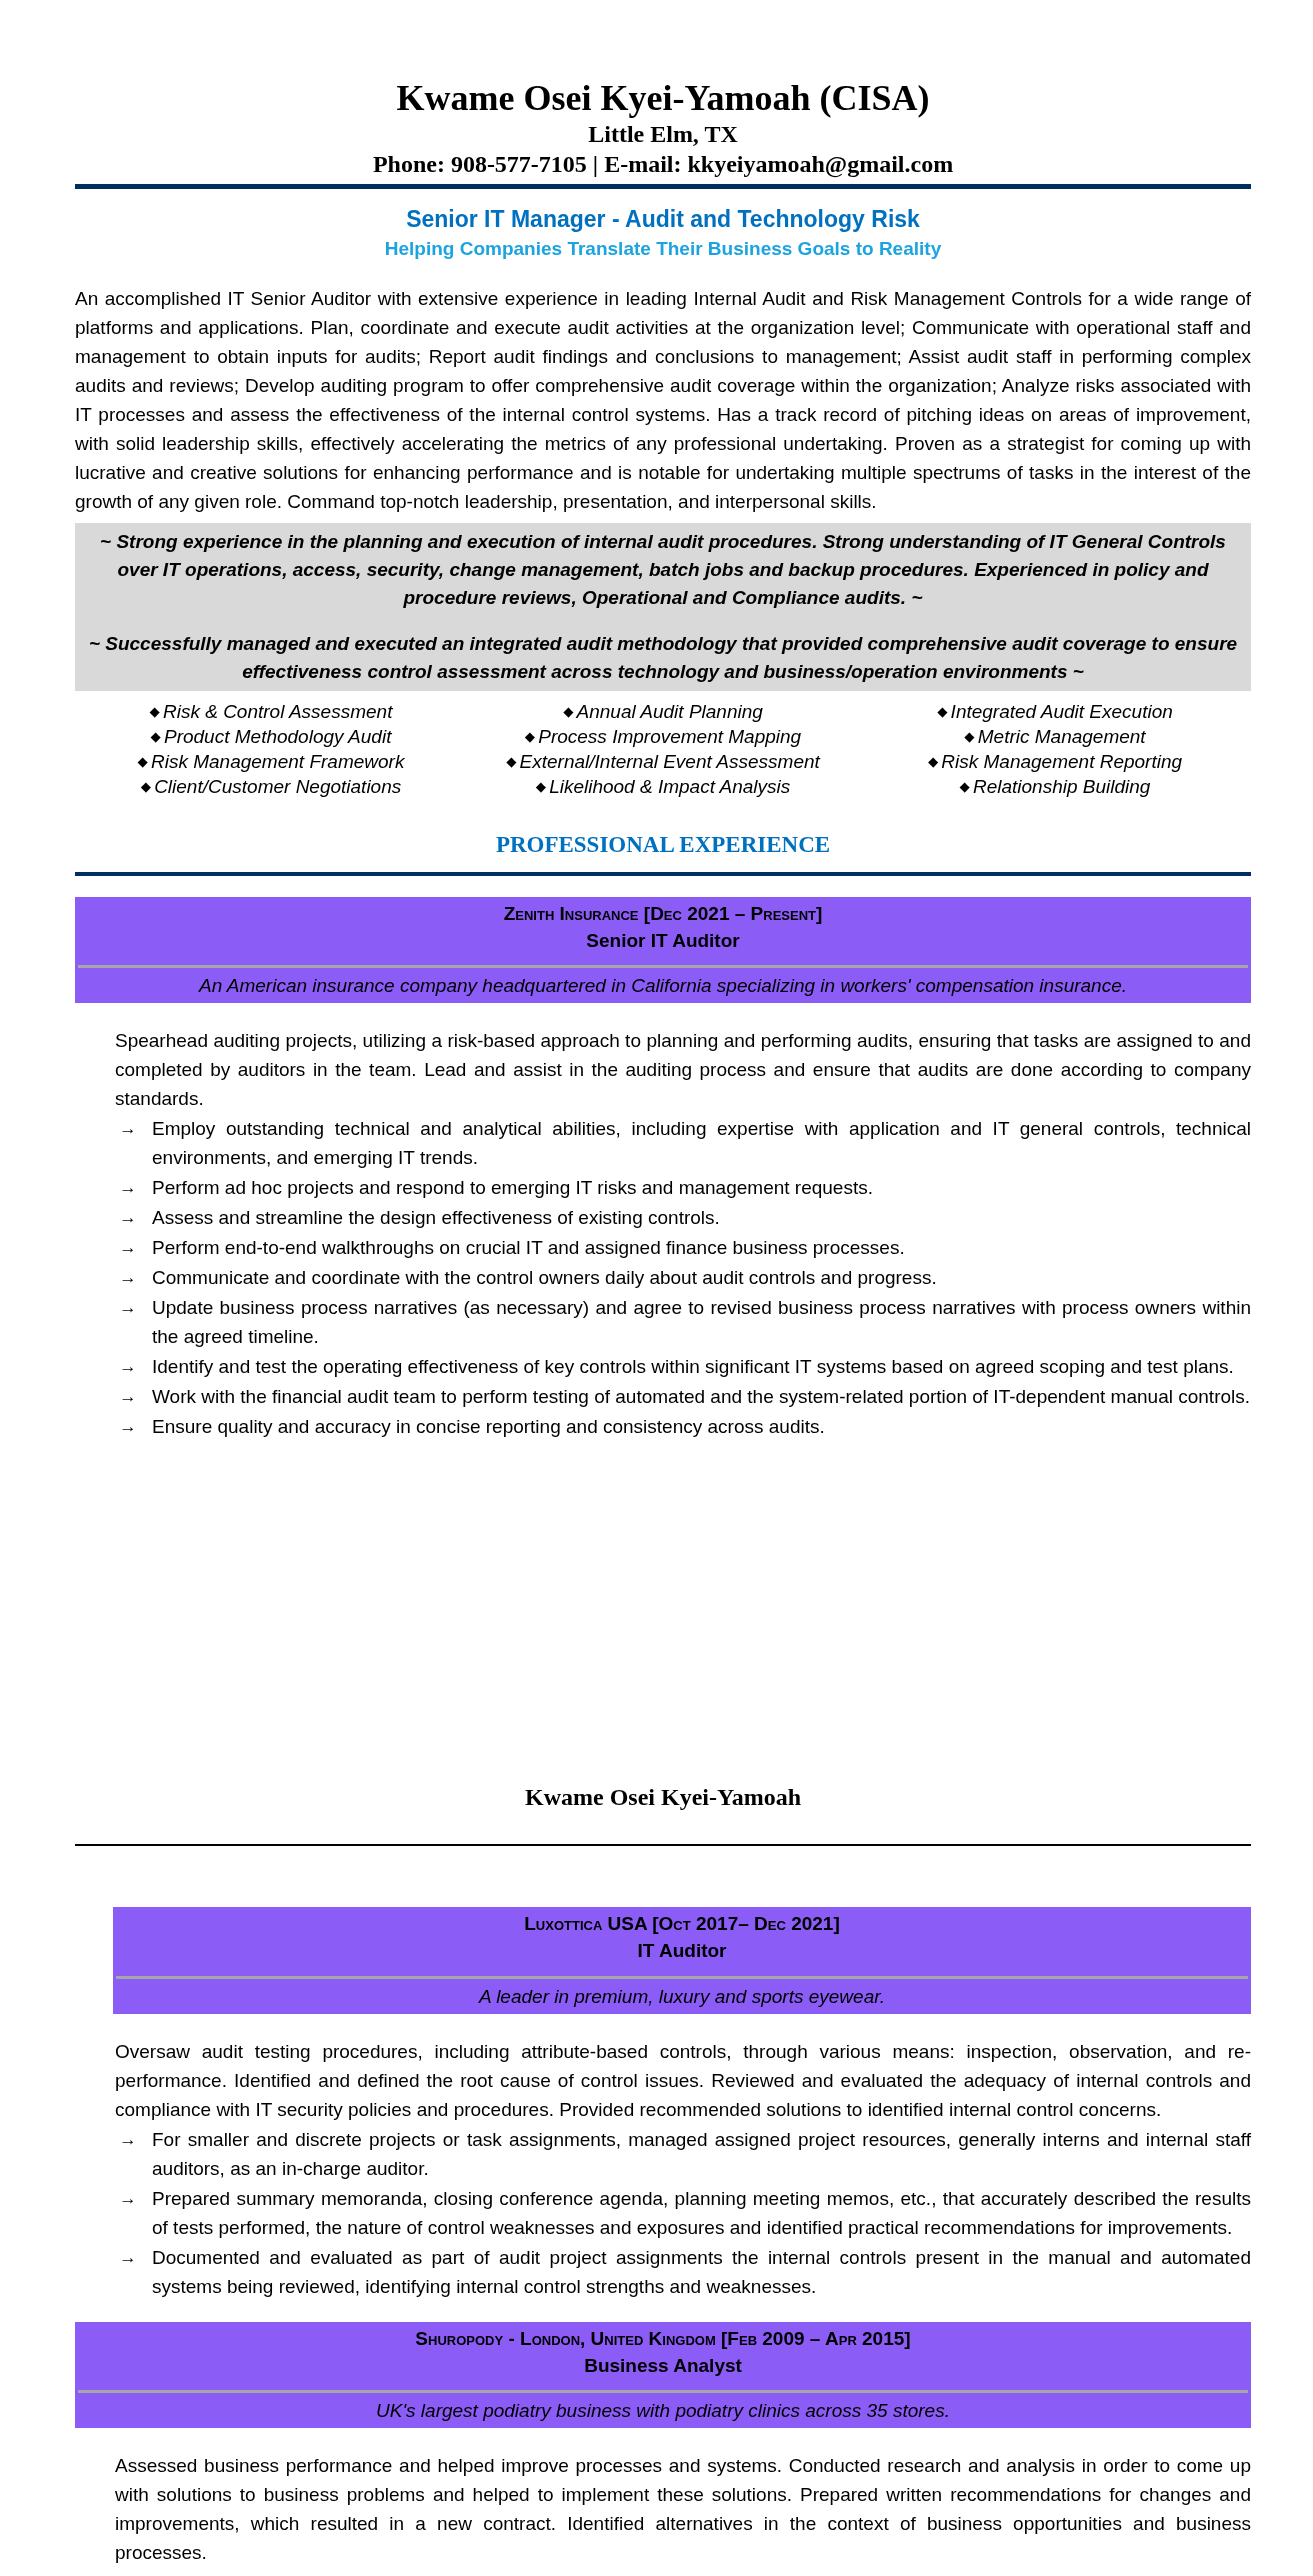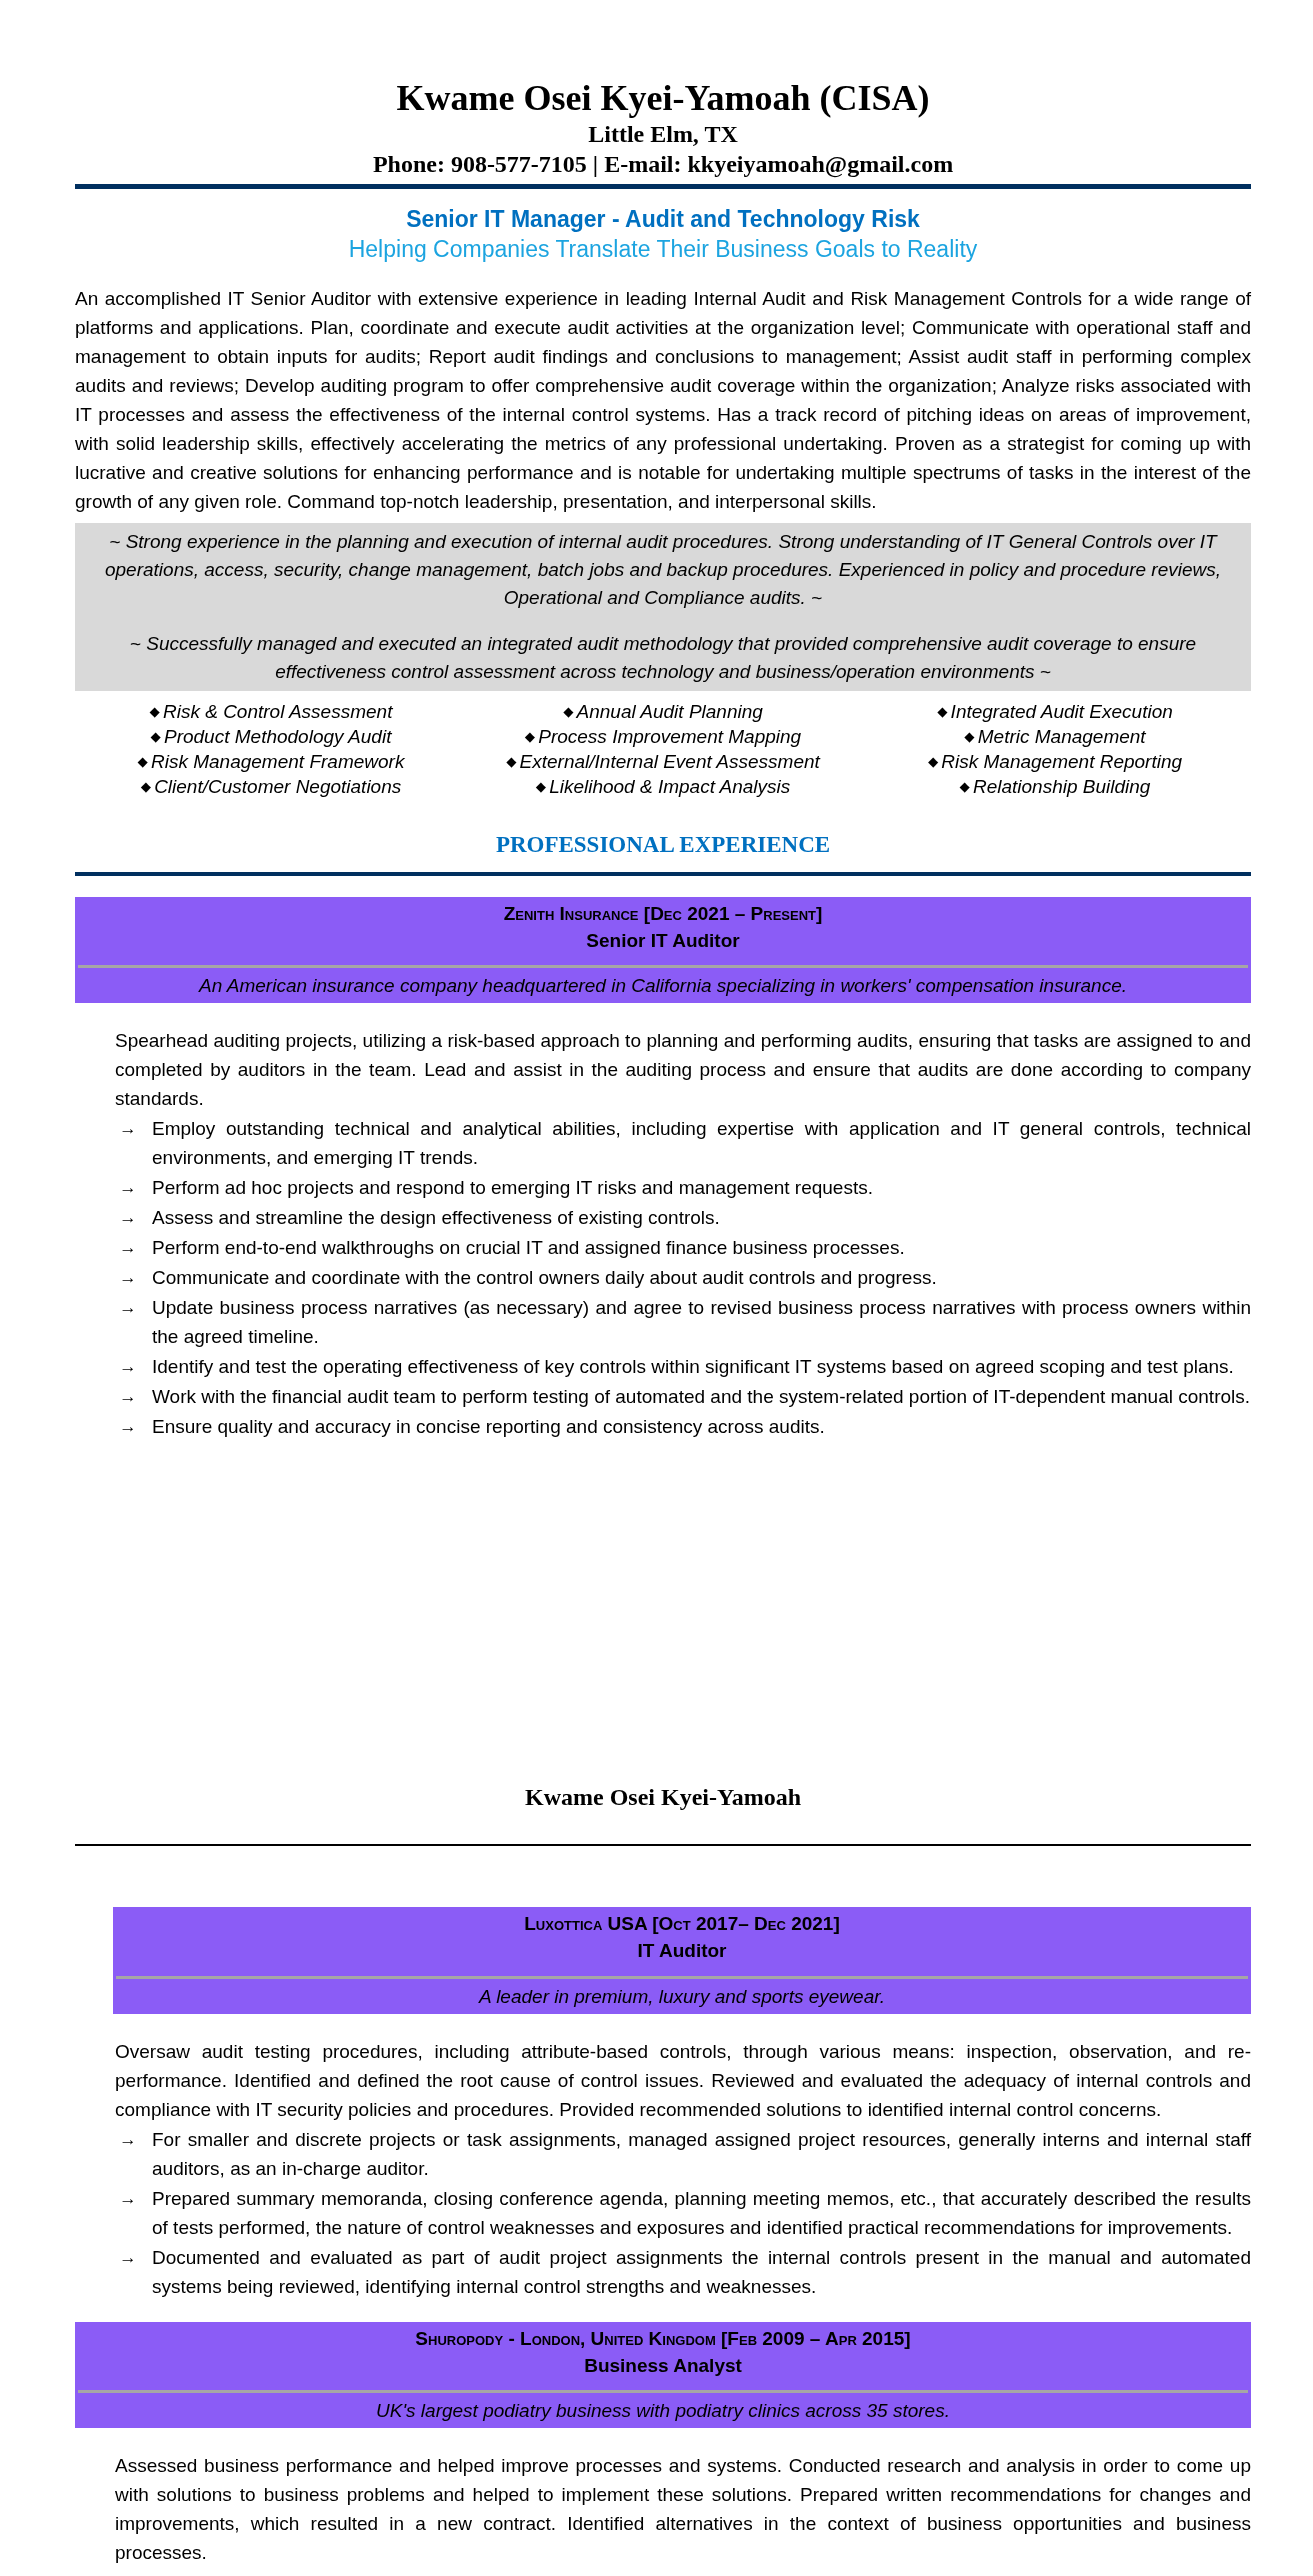--- a/index.html
+++ b/index.html
@@ -9,26 +9,26 @@
   .serif { font-family: "Liberation Serif", serif; }
 
   
   #header { top: 77px; text-align: center; }
   .name { font-size: 36px; font-weight: bold; line-height: 42px; }
   .hline { font-size: 24px; font-weight: bold; line-height: 30px; }
   .rule-navy { height: 4.6px; background: #002f5f; margin-top: 5.2px; }
 
   .title-block { margin-top: 15.5px; }
   .title-main { font-size: 23px; font-weight: bold; color: #0070c0; line-height: 30px; }
-  .title-sub { font-size: 23px; font-weight: normal; color: #1ca4e0; line-height: 30px; }
+  .title-sub { font-size: 19px; font-weight: bold; color: #1ca4e0; line-height: 30px; }
 
   .summary { font-size: 19px; line-height: 29px; text-align: justify; margin-top: 19.6px; }
 
   .highlights { background: #d9d9d9; margin-top: 7.2px; padding: 5.2px 5.2px 5.2px; text-align: center; }
-  .hl { font-size: 19px; font-weight: normal; font-style: italic; line-height: 28px; margin: 0 0 17.5px; }
+  .hl { font-size: 19px; font-weight: bold; font-style: italic; line-height: 28px; margin: 0 0 17.5px; }
   .hl:last-child { margin-bottom: 0; }
 
   .skills { display: grid; grid-template-columns: 392px 392px 392px; margin-top: 8.2px; }
   .skill { font-size: 19px; font-style: italic; line-height: 25px; white-space: nowrap; }
   .skill .dia { font-style: normal; font-size: 13.4px; margin-right: 3.1px; vertical-align: 2.1px; }
 
   .sec-head { text-align: center; font-size: 23px; font-weight: bold; color: #0070c0; margin-top: 30px; line-height: 29px; font-family: Liberation Serif, serif; }
   .rule-navy2 { height: 4.1px; background: #002f5f; margin-top: 13.4px; }
 
   .job-box { background: #8b5cf6; margin-top: 20.6px; padding: 3.1px 3.1px 4.1px; }

